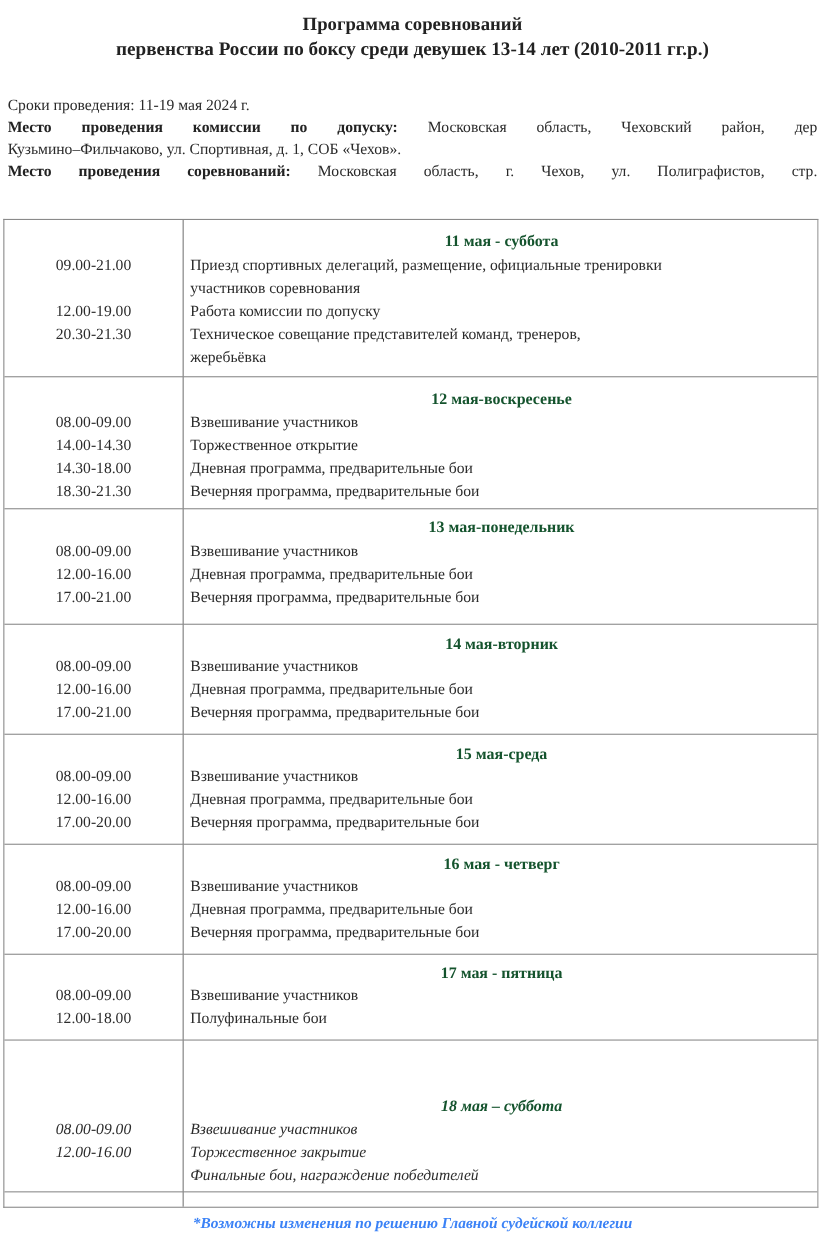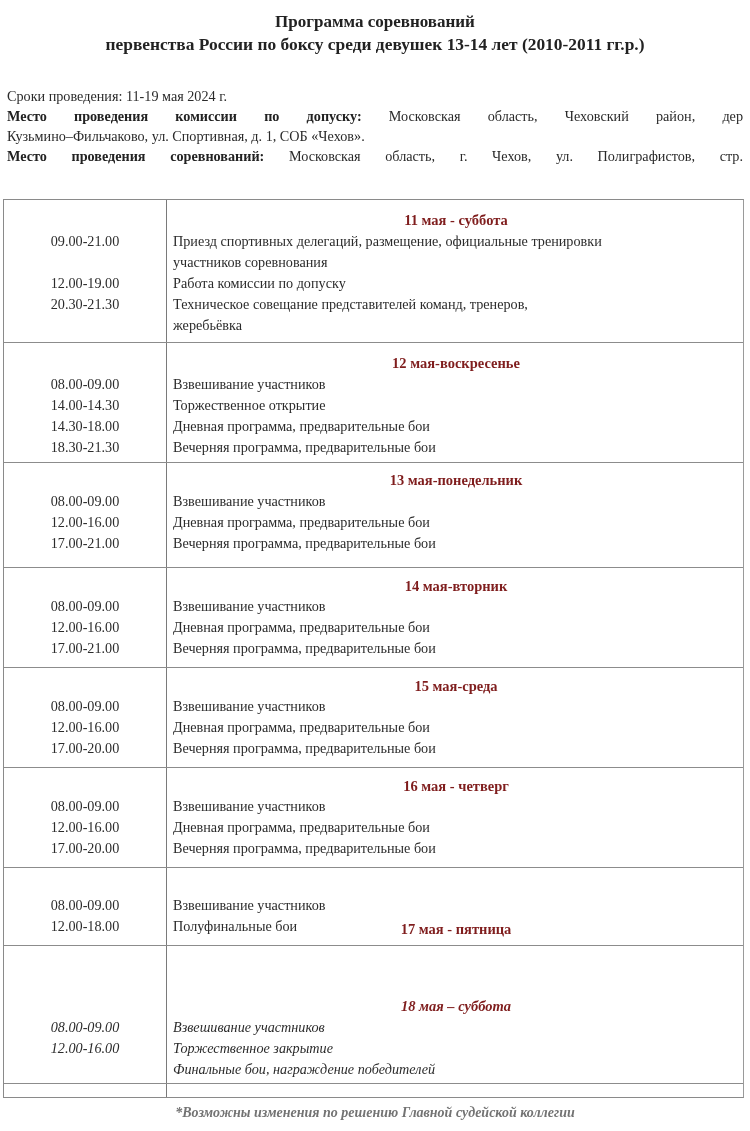--- a/index.html
+++ b/index.html
@@ -80,21 +80,21 @@
     }
     .day.last { border-bottom: none; }
     .day-title {
       position: absolute;
       left: 165px;
       right: 0;
       text-align: center;
       font-weight: bold;
       font-size: 14.5px;
       line-height: 20px;
-      color: #7f1d1d;
+      color: #14532d;
     }
     .row {
       position: absolute;
       left: 0;
       right: 0;
       font-size: 14.2px;
       line-height: 21px;
       color: #2b2b2b;
     }
     .row .time {
@@ -111,21 +111,21 @@
     .footer {
       position: absolute;
       left: 0;
       width: 750px;
       top: 1103px;
       text-align: center;
       font-style: italic;
       font-weight: bold;
       font-size: 14px;
       line-height: 20px;
-      color: #737373;
+      color: #3b82f6;
     }
   </style>
 </head>
 <body>
 
 <div class="page">
 
   <div class="title l1">Программа соревнований</div>
   <div class="title l2">первенства России по боксу среди девушек 13-14 лет (2010-2011 гг.р.)</div>
 
@@ -254,21 +254,21 @@
         <span class="time">12.00-16.00</span>
         <span class="desc">Дневная программа, предварительные бои</span>
       </div>
       <div class="row" style="top:70px;">
         <span class="time">17.00-20.00</span>
         <span class="desc">Вечерняя программа, предварительные бои</span>
       </div>
     </div>
 
     <div class="day" style="top:668px; height:78px;">
-      <div class="day-title" style="top:7px;margin-top:44px;">17 мая - пятница</div>
+      <div class="day-title" style="top:7px;">17 мая - пятница</div>
       <div class="row" style="top:27px;">
         <span class="time">08.00-09.00</span>
         <span class="desc">Взвешивание участников</span>
       </div>
       <div class="row" style="top:48px;">
         <span class="time">12.00-18.00</span>
         <span class="desc">Полуфинальные бои</span>
       </div>
     </div>
 

